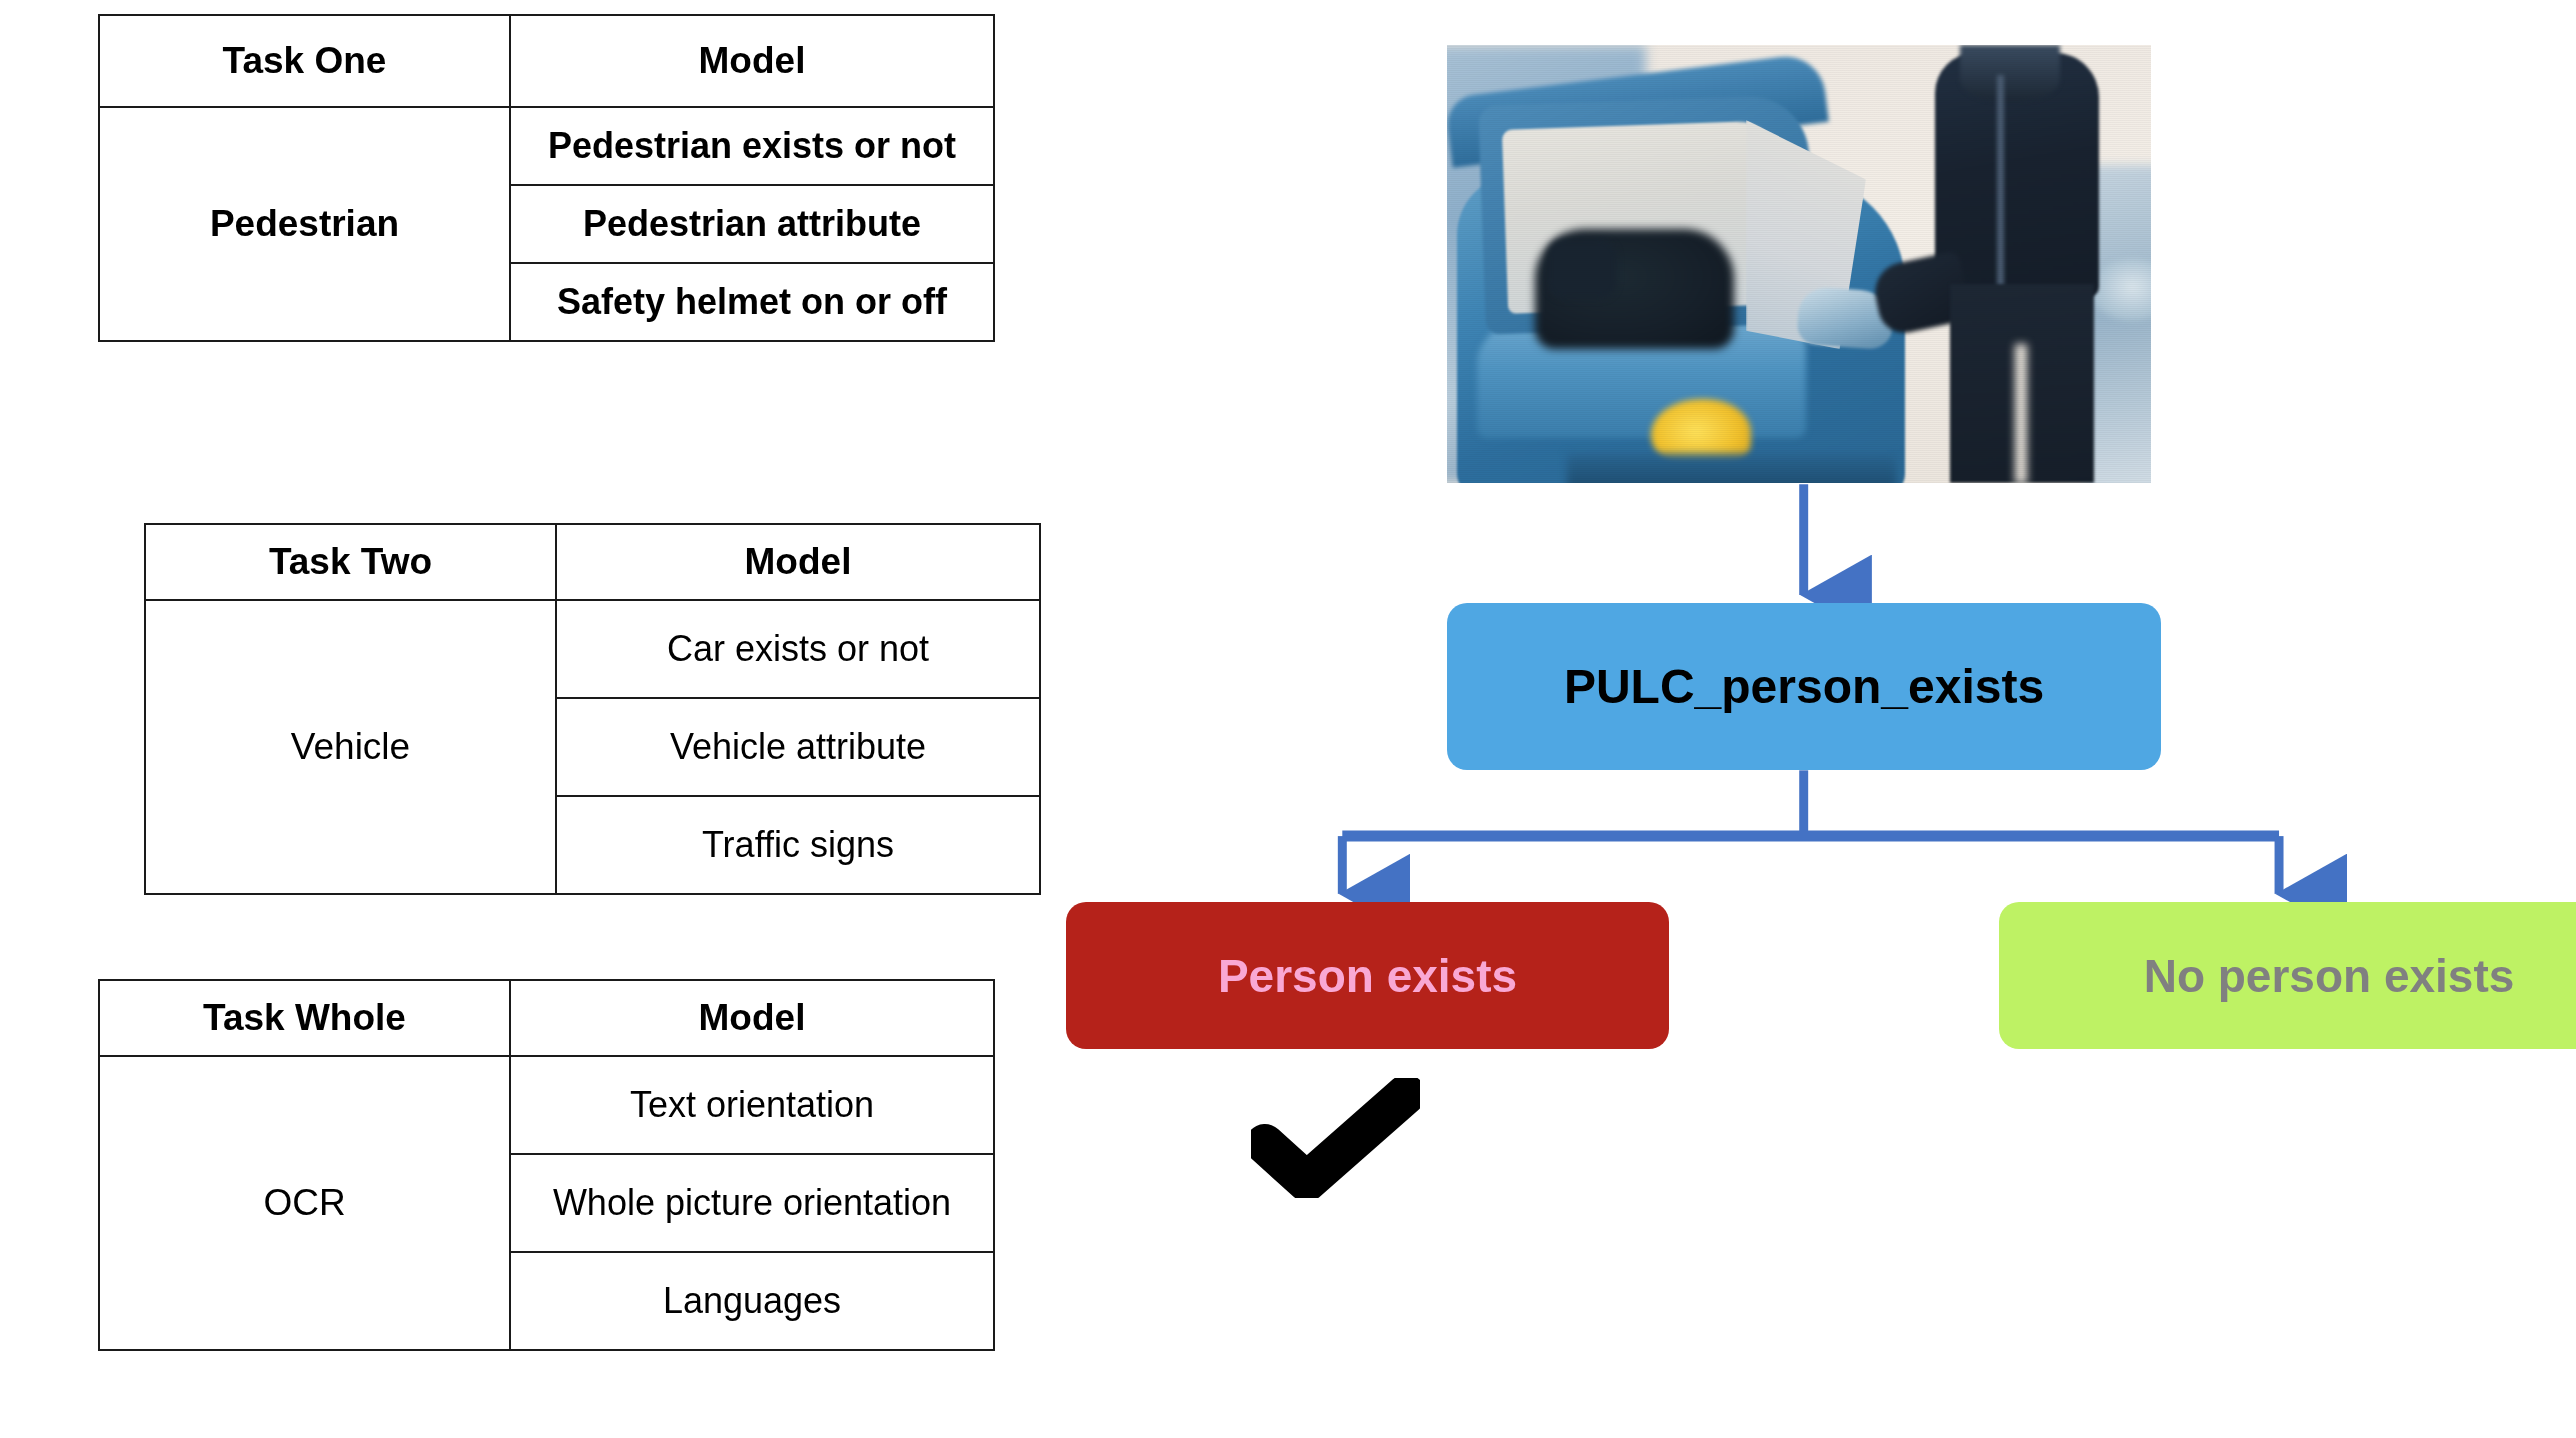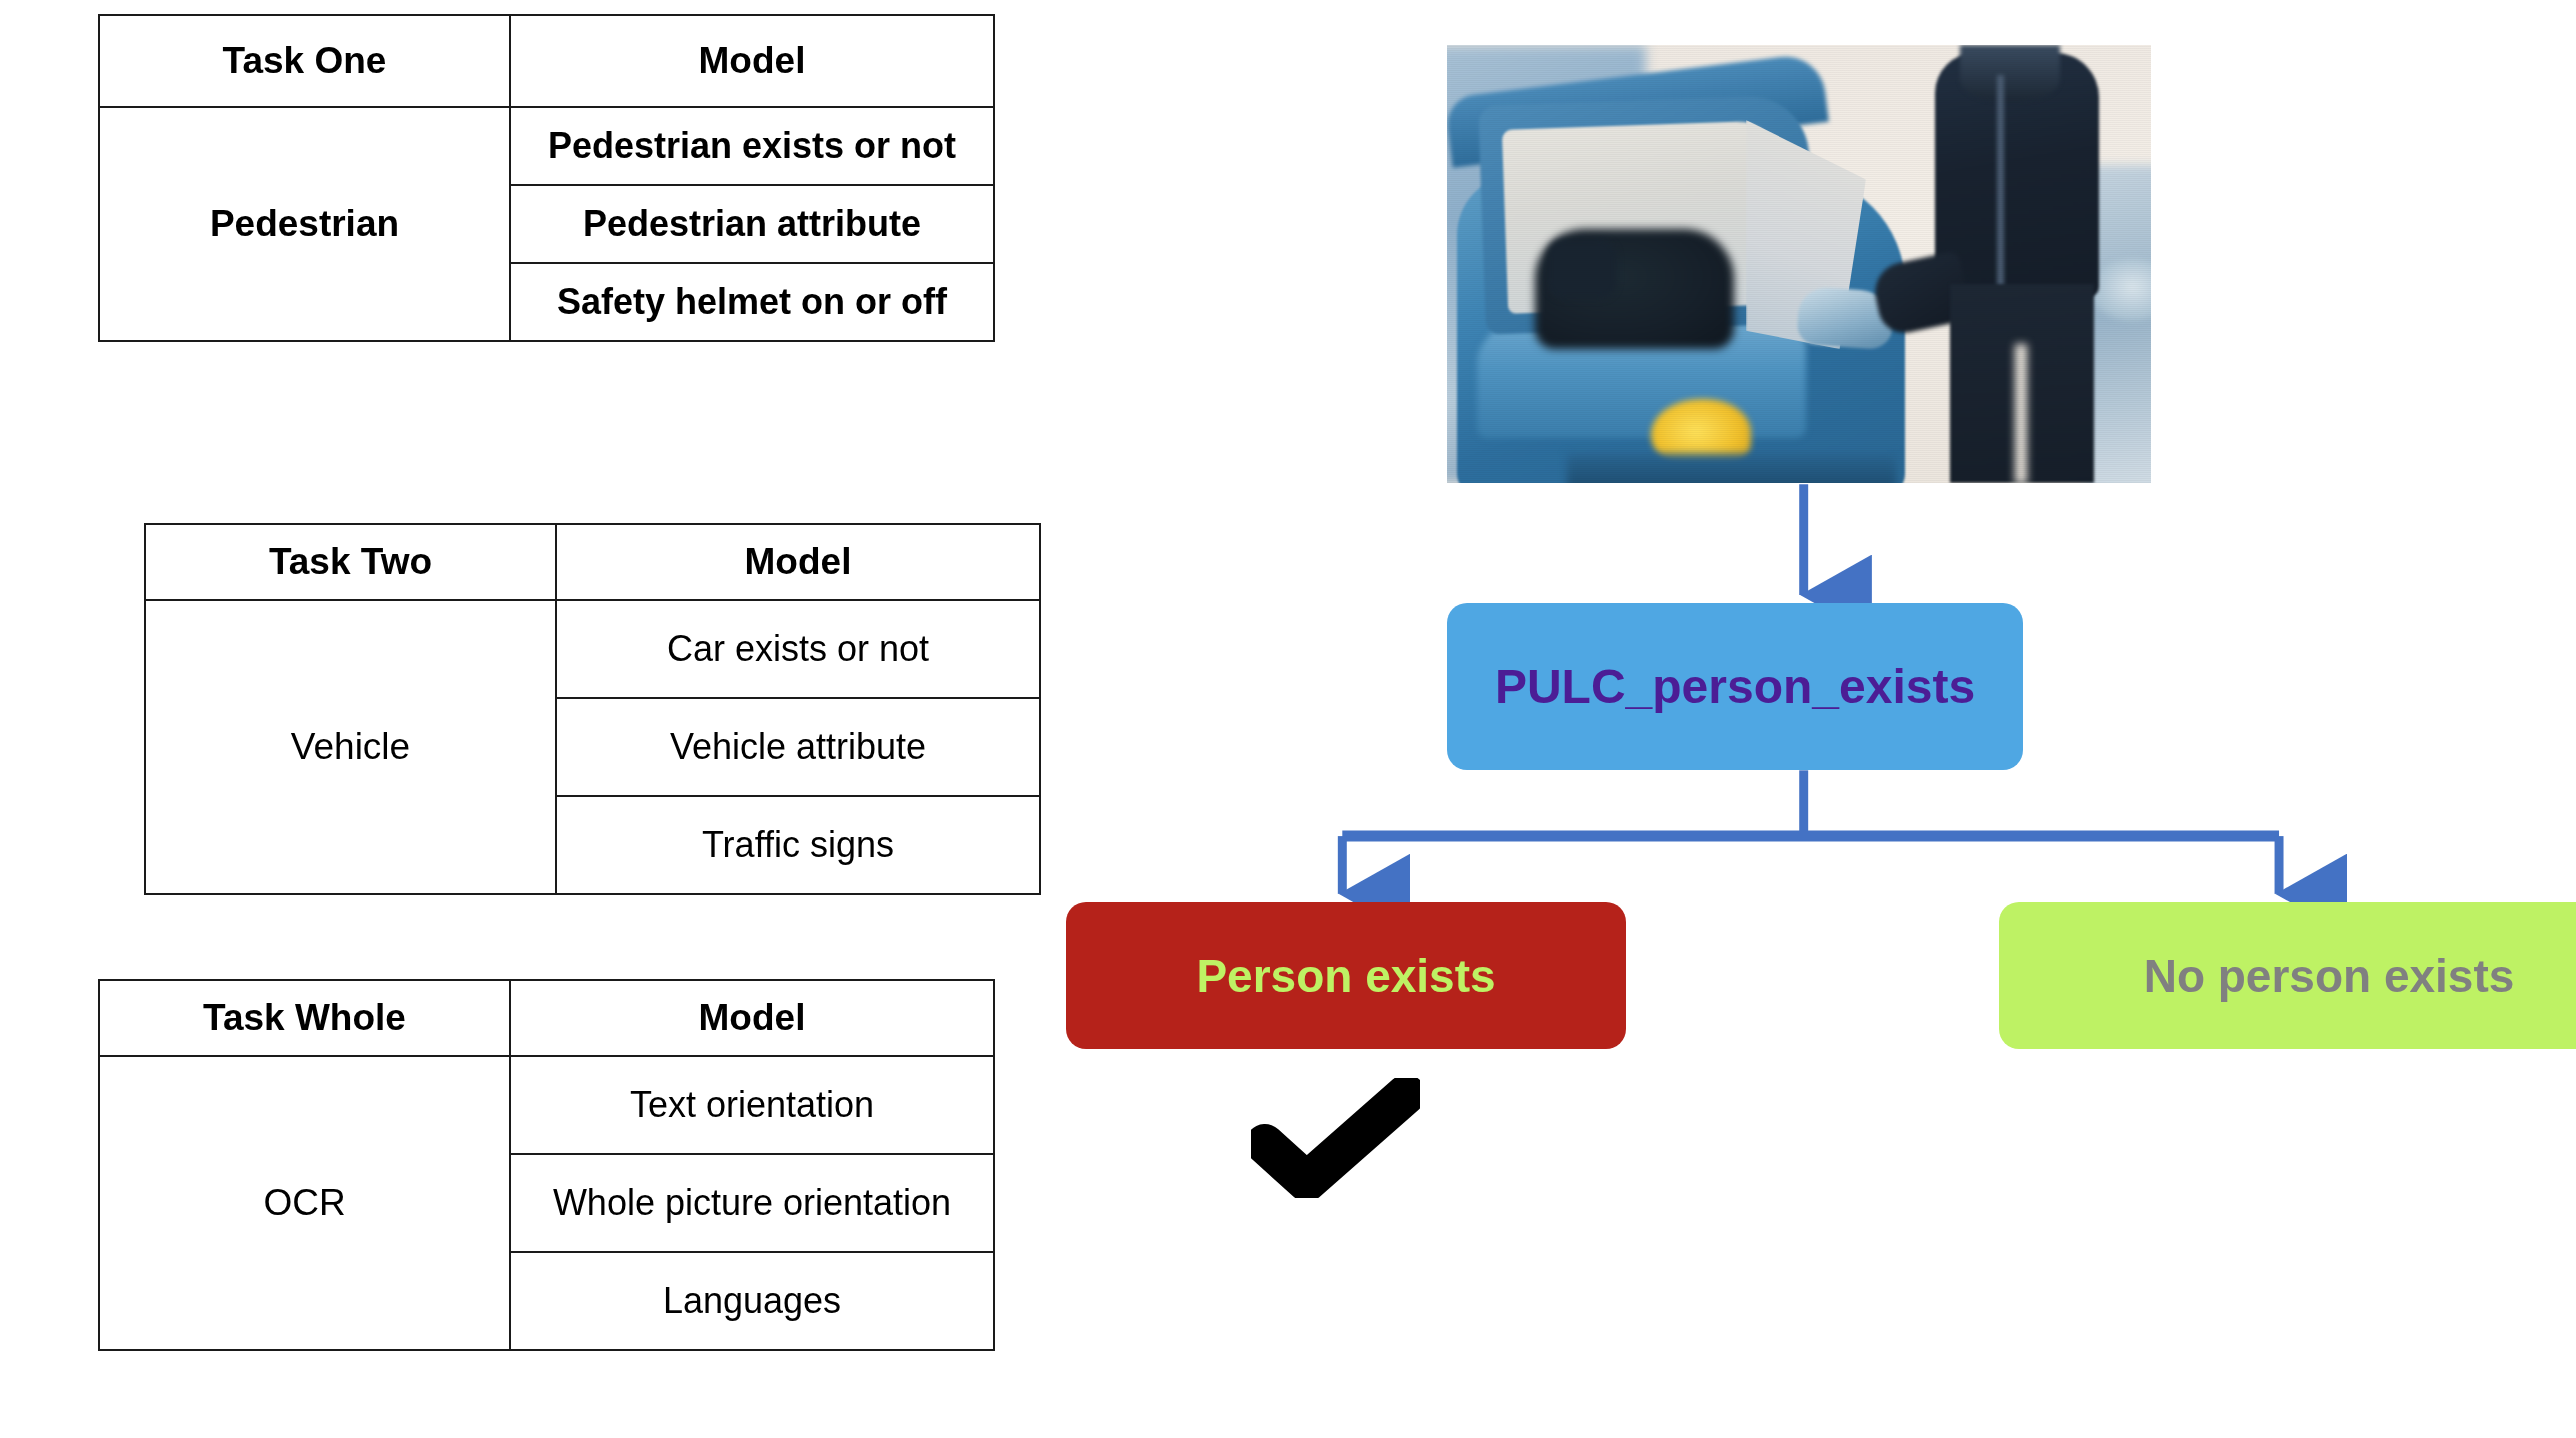--- a/index.html
+++ b/index.html
@@ -232,29 +232,29 @@
   .flow-box {
     position: absolute;
     display: flex;
     align-items: center;
     justify-content: center;
     border-radius: 20px;
     font-weight: bold;
     text-align: center;
   }
   #box-model {
-    left: 1447px; top: 603px; width: 576px; height: 167px;
+    left: 1447px; top: 603px; width: 714px; height: 167px;
     background: #4fa7e3;
-    color: #4c1d95;
+    color: #000000;
     font-size: 48px;
   }
   #box-person-exists {
-    left: 1066px; top: 902px; width: 560px; height: 147px;
+    left: 1066px; top: 902px; width: 603px; height: 147px;
     background: #b5221a;
-    color: #bef264;
+    color: #f9a8d4;
     font-size: 46px;
   }
   #box-no-person {
     left: 1999px; top: 902px; width: 660px; height: 147px;
     background: #bef264;
     color: #808080;
     font-size: 46px;
   }
 
   

